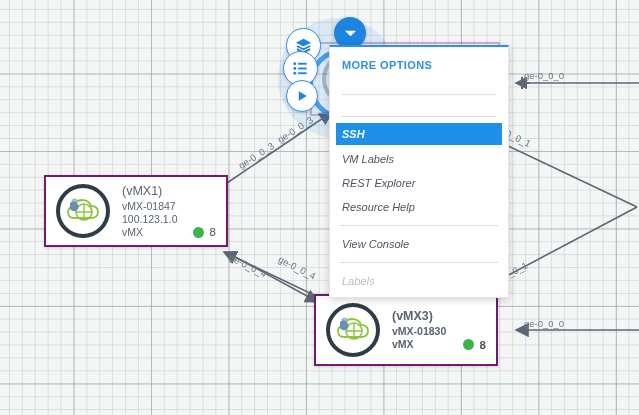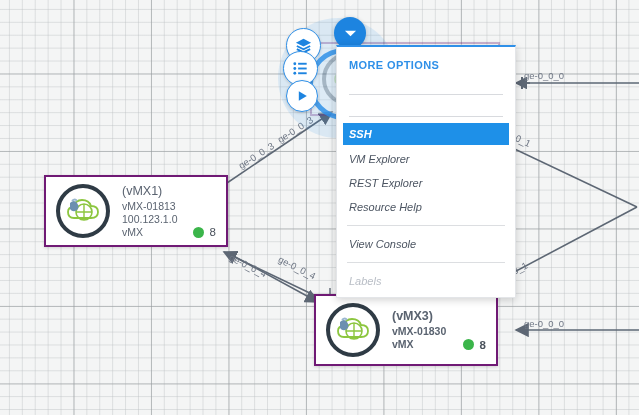--- a/index.html
+++ b/index.html
@@ -60,21 +60,21 @@
   #btn-chevron{
     left:334px;top:17px;width:32px;height:32px;border-radius:50%;
     background:#1d84e0;border:none;position:absolute;
     display:flex;align-items:center;justify-content:center;
     box-shadow:0 1px 4px rgba(0,0,0,.2);
   }
   .halo{position:absolute;border-radius:50%;pointer-events:none;}
 
   
   #ctx-menu{
-    position:absolute;left:336px;top:45px;width:180px;
+    position:absolute;left:329px;top:45px;width:180px;
     background:#fff;border:1px solid #e3e5e8;border-top:2px solid #2f90e8;
     box-shadow:0 2px 8px rgba(0,0,0,.18);box-sizing:border-box;
     padding-bottom:4px;
   }
   .ctx-header{
     font-size:11px;color:#2f90e8;letter-spacing:.4px;font-weight:bold;
     padding:12px 12px 8px 12px;
   }
   .ctx-field{
     margin:0 12px 6px 12px;height:15px;border-bottom:1px solid #d8dade;
@@ -170,21 +170,21 @@
       <svg width="62" height="62" viewBox="0 0 62 62" style="position:absolute;left:0;top:0;">
         <path d="M22,38 q-6,0 -6,-6 q0,-5 6,-5 q1,-7 8,-7 q7,0 9,6 q7,0 7,6 q0,6 -7,6 z" fill="#fff" stroke="#8cc63f" stroke-width="1.8"></path>
         <circle cx="32" cy="32" r="8" fill="none" stroke="#8cc63f" stroke-width="1.6"></circle>
         <path d="M32,24 L32,40 M24,32 L40,32" stroke="#8cc63f" stroke-width="1.4"></path>
         <path d="M18,23 q4,-4 7,0 q3,4 0,7 q-4,3 -7,-1 z" fill="#6b8fb0"></path>
         <path d="M20,21 q3,-3 5,0" stroke="#9ab7cf" stroke-width="2" fill="none"></path>
       </svg>
     </div>
     <div class="node-text">
       <div class="node-title">(vMX1)</div>
-      <div class="node-line">vMX-01813</div>
+      <div class="node-line">vMX-01847</div>
       <div class="node-line">100.123.1.0</div>
       <div class="node-line">vMX</div>
       <div class="node-status">
         <span class="dot"></span>
         <span class="count">8</span>
       </div>
     </div>
   </div>
 
   <div class="node" id="node-vmx3">
@@ -242,21 +242,21 @@
       <path d="M1,1.5 L7,7.5 L13,1.5 z" fill="#ffffff"></path>
     </svg>
   </div>
 
   <div id="ctx-menu">
     <div class="ctx-header">MORE OPTIONS</div>
     <div class="ctx-field"></div>
     <div class="ctx-field"></div>
 
     <div class="ctx-item selected">SSH</div>
-    <div class="ctx-item">VM Explorer</div>
+    <div class="ctx-item">VM Labels</div>
     <div class="ctx-item">REST Explorer</div>
     <div class="ctx-item">Resource Help</div>
 
     <div class="ctx-sep"></div>
     <div class="ctx-item">View Console</div>
     <div class="ctx-sep"></div>
     <div class="ctx-item disabled">Labels</div>
   </div>
 
 </div>

